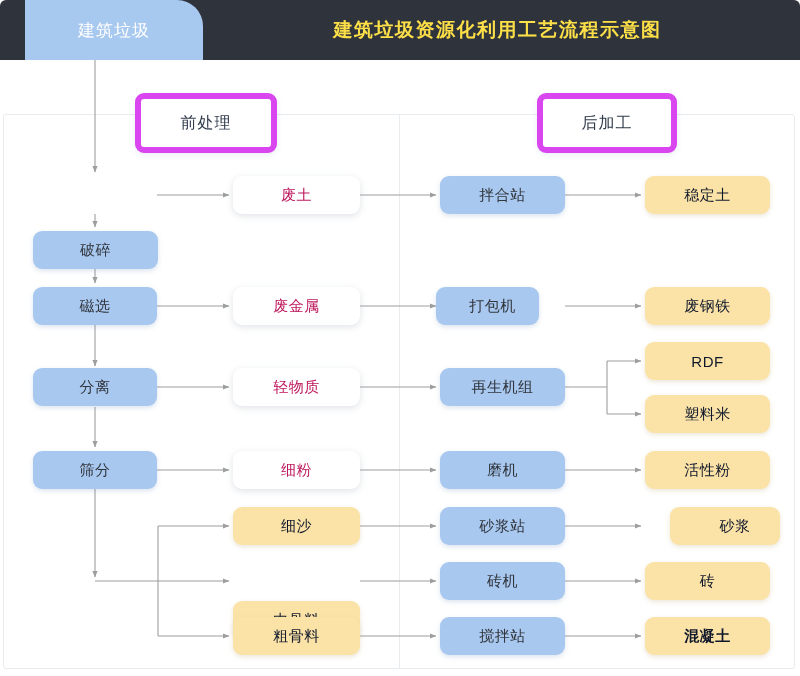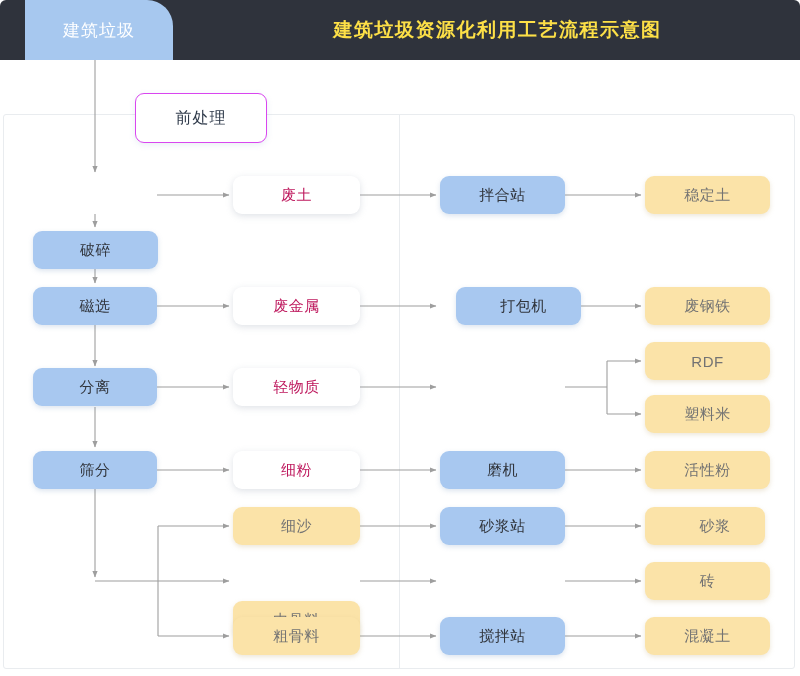--- a/index.html
+++ b/index.html
@@ -1,48 +1,48 @@
 <!DOCTYPE html>
 <html><head>
 <meta charset="utf-8">
 <style>
   html,body{margin:0;padding:0;}
   body{width:800px;height:676px;background:#ffffff;font-family:"Liberation Sans","DejaVu Sans",sans-serif;overflow:hidden;}
   #stage{position:relative;width:800px;height:676px;}
 
   
   .hdr{position:absolute;left:0;top:0;width:800px;height:60px;background:#2f333c;border-radius:6px 6px 0 0;}
-  .hdr-tab{position:absolute;left:25px;top:0;width:148px;height:60px;background:#a7c8ef;
+  .hdr-tab{position:absolute;left:25px;top:0;width:178px;height:60px;background:#a7c8ef;
            border-radius:0 26px 0 0;display:flex;align-items:center;justify-content:center;}
   .hdr-tab span{color:#ffffff;font-size:17px;letter-spacing:1px;}
   .hdr-title{position:absolute;left:195px;top:0;width:605px;height:60px;display:flex;align-items:center;justify-content:center;}
   .hdr-title span{color:#fde047;font-size:19px;font-weight:bold;letter-spacing:1.5px;}
 
   
   .panel{position:absolute;left:3px;top:114px;width:792px;height:555px;border:1px solid #e9ecef;
          border-radius:3px;background:#ffffff;box-sizing:border-box;}
   .divider{position:absolute;left:399px;top:114px;width:1px;height:555px;background:#e9ecef;}
 
   
-  .chip{position:absolute;height:48px;background:#ffffff;border:1px solid #d946ef;border-radius:9px;
+  .chip{position:absolute;height:48px;background:#ffffff;border:6px solid #d946ef;border-radius:9px;
         display:flex;align-items:center;justify-content:center;box-shadow:0 2px 6px rgba(120,150,190,.16);}
   .chip span{font-size:16px;color:#2f3a4a;letter-spacing:1px;}
   #chip-pre{left:135px;top:93px;width:130px;}
   #chip-post{left:537px;top:93px;width:128px;}
 
   
   .node{position:absolute;height:38px;border-radius:9px;display:flex;align-items:center;justify-content:center;
         box-sizing:border-box;}
   .node span{font-size:15px;letter-spacing:.5px;}
   .n-blue{background:#a8c8f0;box-shadow:0 2px 5px rgba(120,150,190,.25);}
   .n-blue span{color:#31353c;}
   .n-white{background:#ffffff;box-shadow:0 2px 7px rgba(150,160,175,.30);}
   .n-white span{color:#be185d;}
   .n-yellow{background:#fbe3a8;box-shadow:0 2px 5px rgba(190,170,120,.28);}
-  .n-yellow span{color:#737373;}
+  .n-yellow span{color:#0f172a;}
 
   
   .conn{position:absolute;left:0;top:0;width:800px;height:676px;pointer-events:none;}
 </style>
 </head>
 <body>
 
 <div id="stage">
 
   <div class="hdr">
@@ -103,20 +103,23 @@
       <path d="M565,387 L607,387" stroke-linecap="butt" marker-end="none"></path>
       <path d="M607,361 L607,414" stroke-linecap="butt" marker-end="none"></path>
       <path d="M607,361 L641,361"></path>
       <path d="M607,414 L641,414"></path>
     </g>
   </svg>
 
   <div class="chip" id="chip-pre">
     <span>前处理</span>
   </div>
+  <div class="chip" id="chip-post">
+    <span>后加工</span>
+  </div>
 
   <div class="node n-blue" style="left:33px;top:231px;width:125px;font-family:Liberation Mono, monospace;">
     <span>破碎</span>
     </div>
   <div class="node n-blue" style="left:33px;top:287px;width:124px;">
     <span>磁选</span>
     </div>
   <div class="node n-blue" style="left:33px;top:368px;width:124px;">
     <span>分离</span>
     </div>
@@ -142,51 +145,57 @@
   <div class="node n-yellow" style="left:233px;top:562px;width:127px;margin-top:39px;">
     <span>中骨料</span>
     </div>
   <div class="node n-yellow" style="left:233px;top:617px;width:127px;">
     <span>粗骨料</span>
     </div>
 
   <div class="node n-blue" style="left:440px;top:176px;width:125px;">
     <span>拌合站</span>
     </div>
-  <div class="node n-blue" style="left:456px;top:287px;width:125px;padding-left:10px;">
+  <div class="node n-blue" style="left:436px;top:287px;width:103px;padding-left:10px;">
     <span>打包机</span>
+    </div>
+  <div class="node n-blue" style="left:440px;top:368px;width:125px;">
+    <span>再生机组</span>
     </div>
   <div class="node n-blue" style="left:440px;top:451px;width:125px;">
     <span>磨机</span>
     </div>
   <div class="node n-blue" style="left:440px;top:507px;width:125px;">
     <span>砂浆站</span>
     </div>
+  <div class="node n-blue" style="left:440px;top:562px;width:125px;">
+    <span>砖机</span>
+    </div>
   <div class="node n-blue" style="left:440px;top:617px;width:125px;">
     <span>搅拌站</span>
     </div>
 
   <div class="node n-yellow" style="left:645px;top:176px;width:125px;">
     <span>稳定土</span>
     </div>
   <div class="node n-yellow" style="left:645px;top:287px;width:125px;font-family:Liberation Serif, serif;">
     <span>废钢铁</span>
     </div>
   <div class="node n-yellow" style="left:645px;top:342px;width:125px;">
     <span>RDF</span>
     </div>
   <div class="node n-yellow" style="left:645px;top:395px;width:125px;">
     <span>塑料米</span>
     </div>
   <div class="node n-yellow" style="left:645px;top:451px;width:125px;">
     <span>活性粉</span>
     </div>
-  <div class="node n-yellow" style="left:645px;top:507px;width:120px;padding-left:20px;">
+  <div class="node n-yellow" style="left:670px;top:507px;width:110px;padding-left:20px;">
     <span>砂浆</span>
     </div>
   <div class="node n-yellow" style="left:645px;top:562px;width:125px;">
     <span>砖</span>
     </div>
-  <div class="node n-yellow" style="left:645px;top:617px;width:125px;">
+  <div class="node n-yellow" style="left:645px;top:617px;width:125px;font-weight:bold;">
     <span>混凝土</span>
     </div>
 
 </div>
 
 </body></html>

